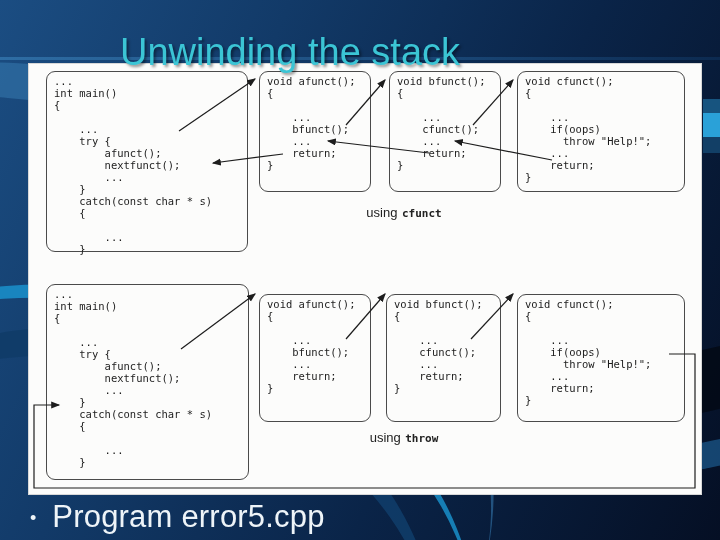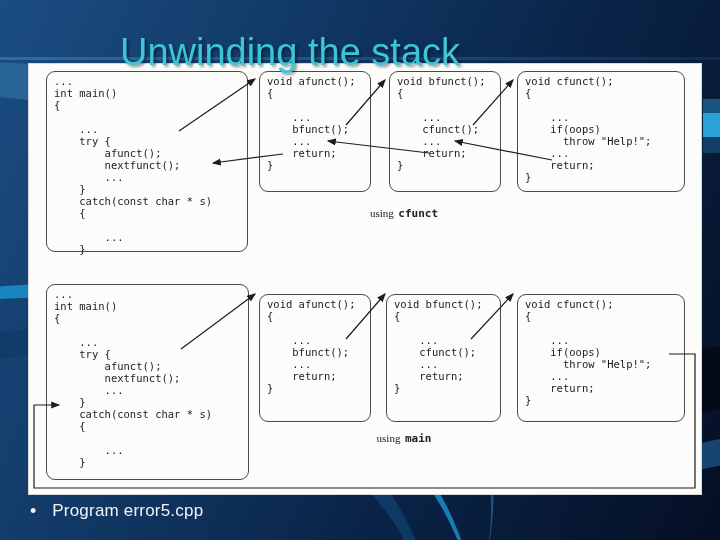--- a/index.html
+++ b/index.html
@@ -33,28 +33,28 @@
   .b-afunct1{left:230px;top:7px;width:112px;height:121px;}
   .b-bfunct1{left:360px;top:7px;width:112px;height:121px;}
   .b-cfunct1{left:488px;top:7px;width:168px;height:121px;}
   
   .b-main2{left:17px;top:220px;width:203px;height:196px;}
   .b-afunct2{left:230px;top:230px;width:112px;height:128px;}
   .b-bfunct2{left:357px;top:230px;width:115px;height:128px;}
   .b-cfunct2{left:488px;top:230px;width:168px;height:128px;}
   .diagram-label{position:absolute;left:290px;width:170px;text-align:center;z-index:2;color:#222;}
   .dl1{top:139px;} .dl2{top:364px;}
-  .diagram-label .word{font-family:Liberation Serif, serif;font-size:11px;}
+  .diagram-label .word{font-family:Liberation Sans, sans-serif;font-size:13px;}
   .diagram-label .kw{font-family:"DejaVu Sans Mono","Liberation Mono",monospace;font-size:11px;font-weight:700;}
   .arrows{position:absolute;left:0;top:0;width:674px;height:432px;z-index:3;pointer-events:none;}
   .arrows line,.arrows path.route{stroke:#1d1d1d;stroke-width:1.2;fill:none;}
   
   .bullet-line{position:absolute;left:30px;top:499px;display:flex;align-items:center;z-index:2;color:#eef4f8;}
   .bullet-glyph{font-size:18px;margin:2px 16px 0 0;}
-  .bullet-text{font-size:17px;letter-spacing:.2px;}
+  .bullet-text{font-size:31px;letter-spacing:.2px;}
 </style>
 </head>
 <body>
 
 <div class="slide">
 
   <div class="sw sw1"></div>
   <div class="sw sw5"></div>
   <div class="sw sw2"></div>
   <div class="sw sw3"></div>
@@ -162,21 +162,21 @@
 
     ...
     if(oops)
       throw "Help!";
     ...
     return;
 }</pre>
     </div>
     <div class="diagram-label dl2">
       <span class="word">using</span>
-      <span class="kw">main</span>
+      <span class="kw">throw</span>
     </div>
 
     <svg class="arrows" viewBox="0 0 674 432">
       <defs>
         <marker id="arr" markerWidth="9" markerHeight="8" refX="6.5" refY="3" orient="auto">
           <path d="M0,0 L7.5,3 L0,6 z" fill="#1d1d1d"></path>
         </marker>
       </defs>
 
       <line x1="150" y1="67" x2="226" y2="15" marker-end="url(#arr)"></line>

